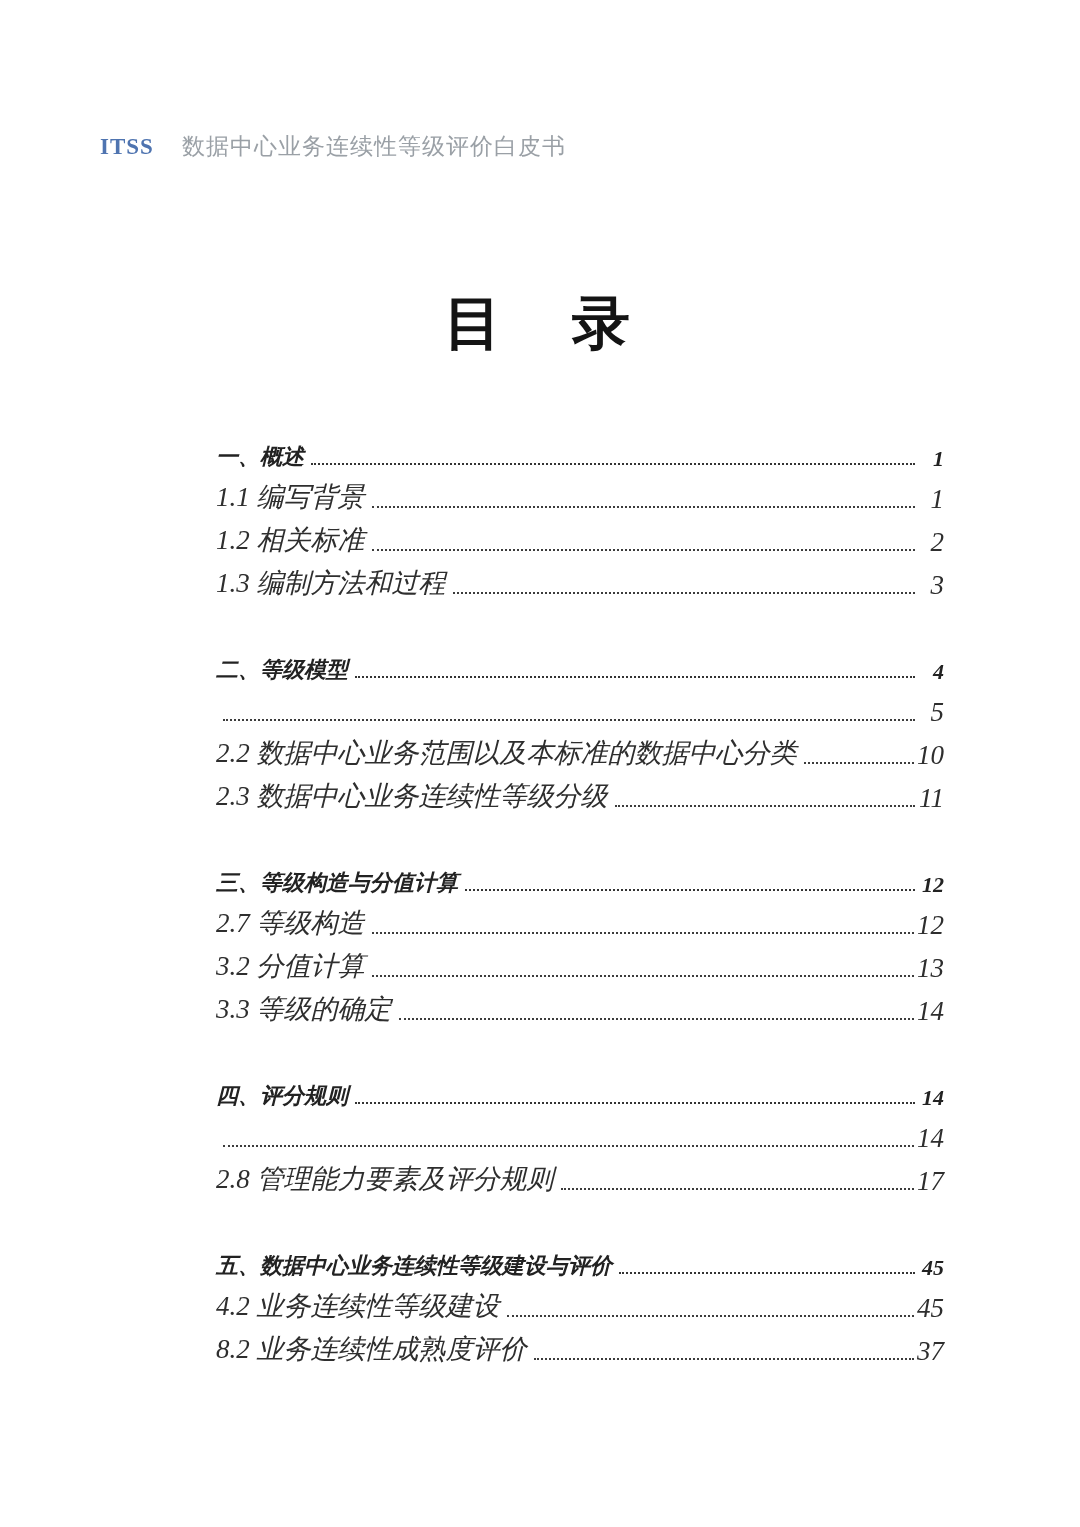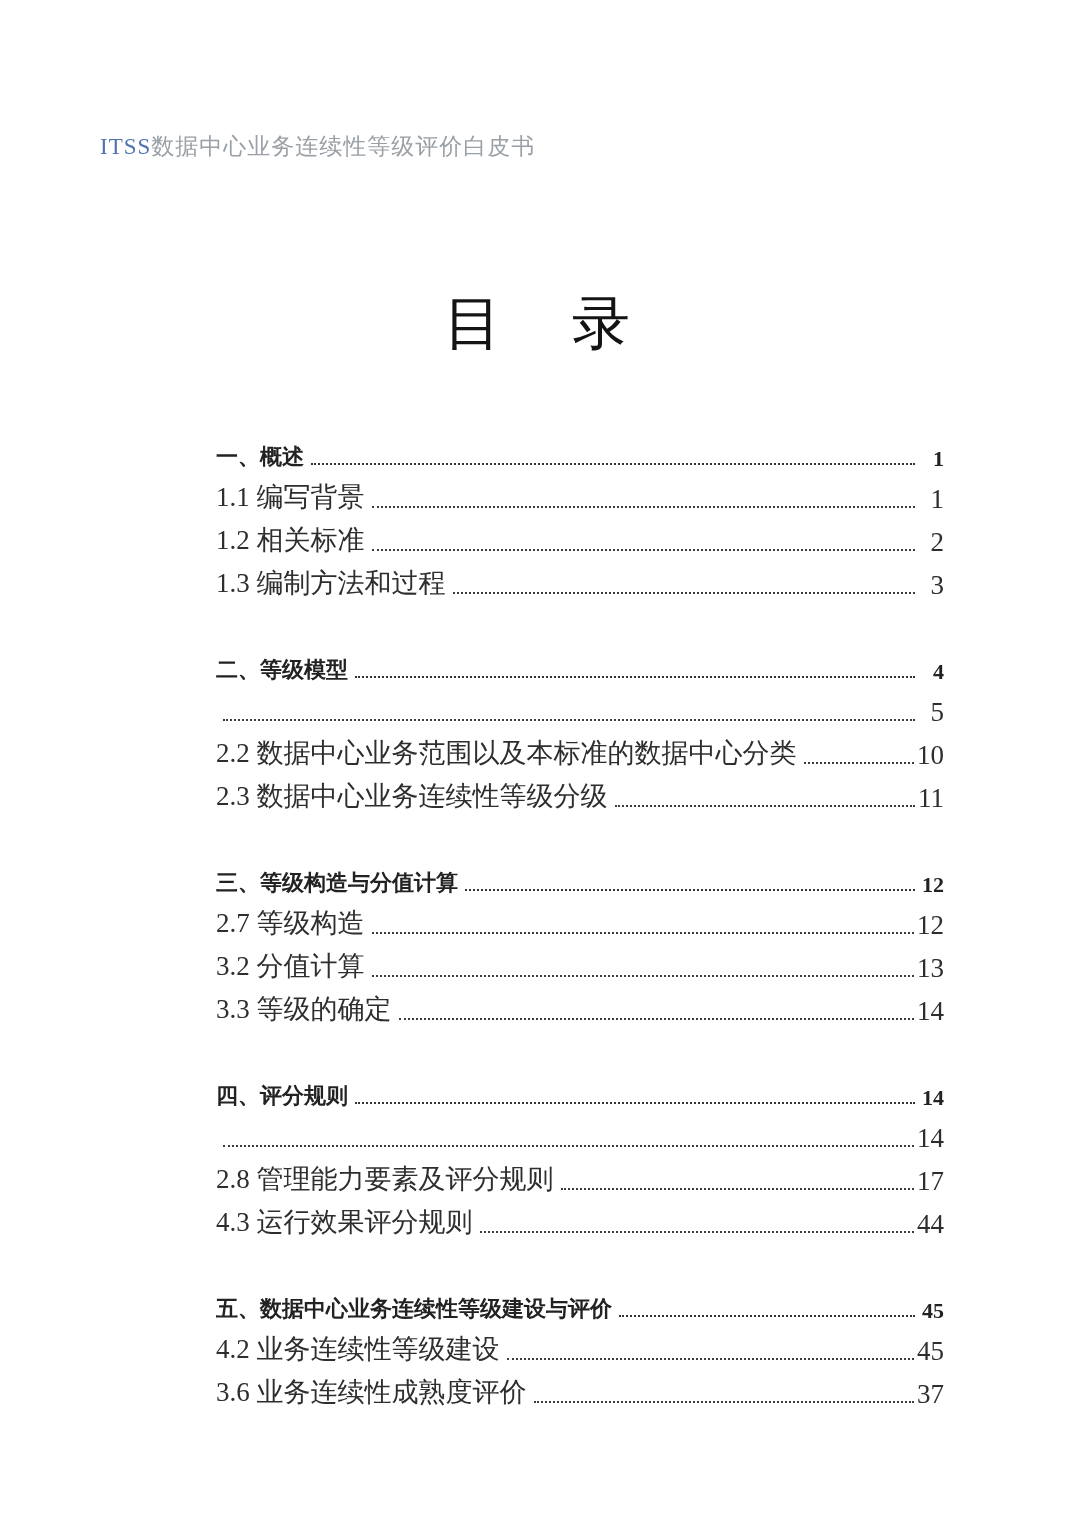--- a/index.html
+++ b/index.html
@@ -20,43 +20,45 @@
   .doc-header {
     position: absolute;
     left: 100px;
     top: 131px;
     font-size: 23px;
     letter-spacing: 1px;
     white-space: nowrap;
   }
   .doc-header .brand {
     color: var(--brand-blue);
-    margin-right: 0;
+    margin-right: 28px;
+    font-weight: bold;
   }
   .doc-header .header-title {
     color: var(--header-gray);
     font-family: Liberation Mono, monospace;
   }
   .toc-title {
     position: absolute;
     top: 285px;
     left: 0;
     width: 100%;
     text-align: center;
     font-size: 58px;
-    font-weight: 400;
+    font-weight: 700;
     color: #141414;
     letter-spacing: 6px;
     font-family: "Liberation Serif", "DejaVu Serif", serif;
   }
   .toc {
     position: absolute;
     left: 216px;
     top: 429px;
     width: 728px;
+    font-style: italic;
   }
   .toc-section + .toc-section {
     margin-top: 41px;
   }
   .toc-row {
     display: flex;
     align-items: flex-end;
     height: 43px;
     font-size: 27px;
     color: var(--text);
@@ -168,36 +170,31 @@
   </div>
       <div class="toc-row">
     <span class="leader"></span>
     <span class="pagenum">14</span>
   </div>
       <div class="toc-row">
     <span class="label">2.8 管理能力要素及评分规则</span>
     <span class="leader"></span>
     <span class="pagenum">17</span>
   </div>
-      <div class="toc-row">
-    <span class="label">4.3 运行效果评分规则</span>
-    <span class="leader"></span>
-    <span class="pagenum">44</span>
-  </div>
     </div>
     <div class="toc-section">
       <div class="toc-row chapter">
     <span class="label">五、数据中心业务连续性等级建设与评价</span>
     <span class="leader"></span>
     <span class="pagenum">45</span>
   </div>
       <div class="toc-row">
     <span class="label">4.2 业务连续性等级建设</span>
     <span class="leader"></span>
     <span class="pagenum">45</span>
   </div>
       <div class="toc-row">
-    <span class="label">3.6 业务连续性成熟度评价</span>
+    <span class="label">8.2 业务连续性成熟度评价</span>
     <span class="leader"></span>
     <span class="pagenum">37</span>
   </div>
     </div>
   </div>
 
 </body></html>

